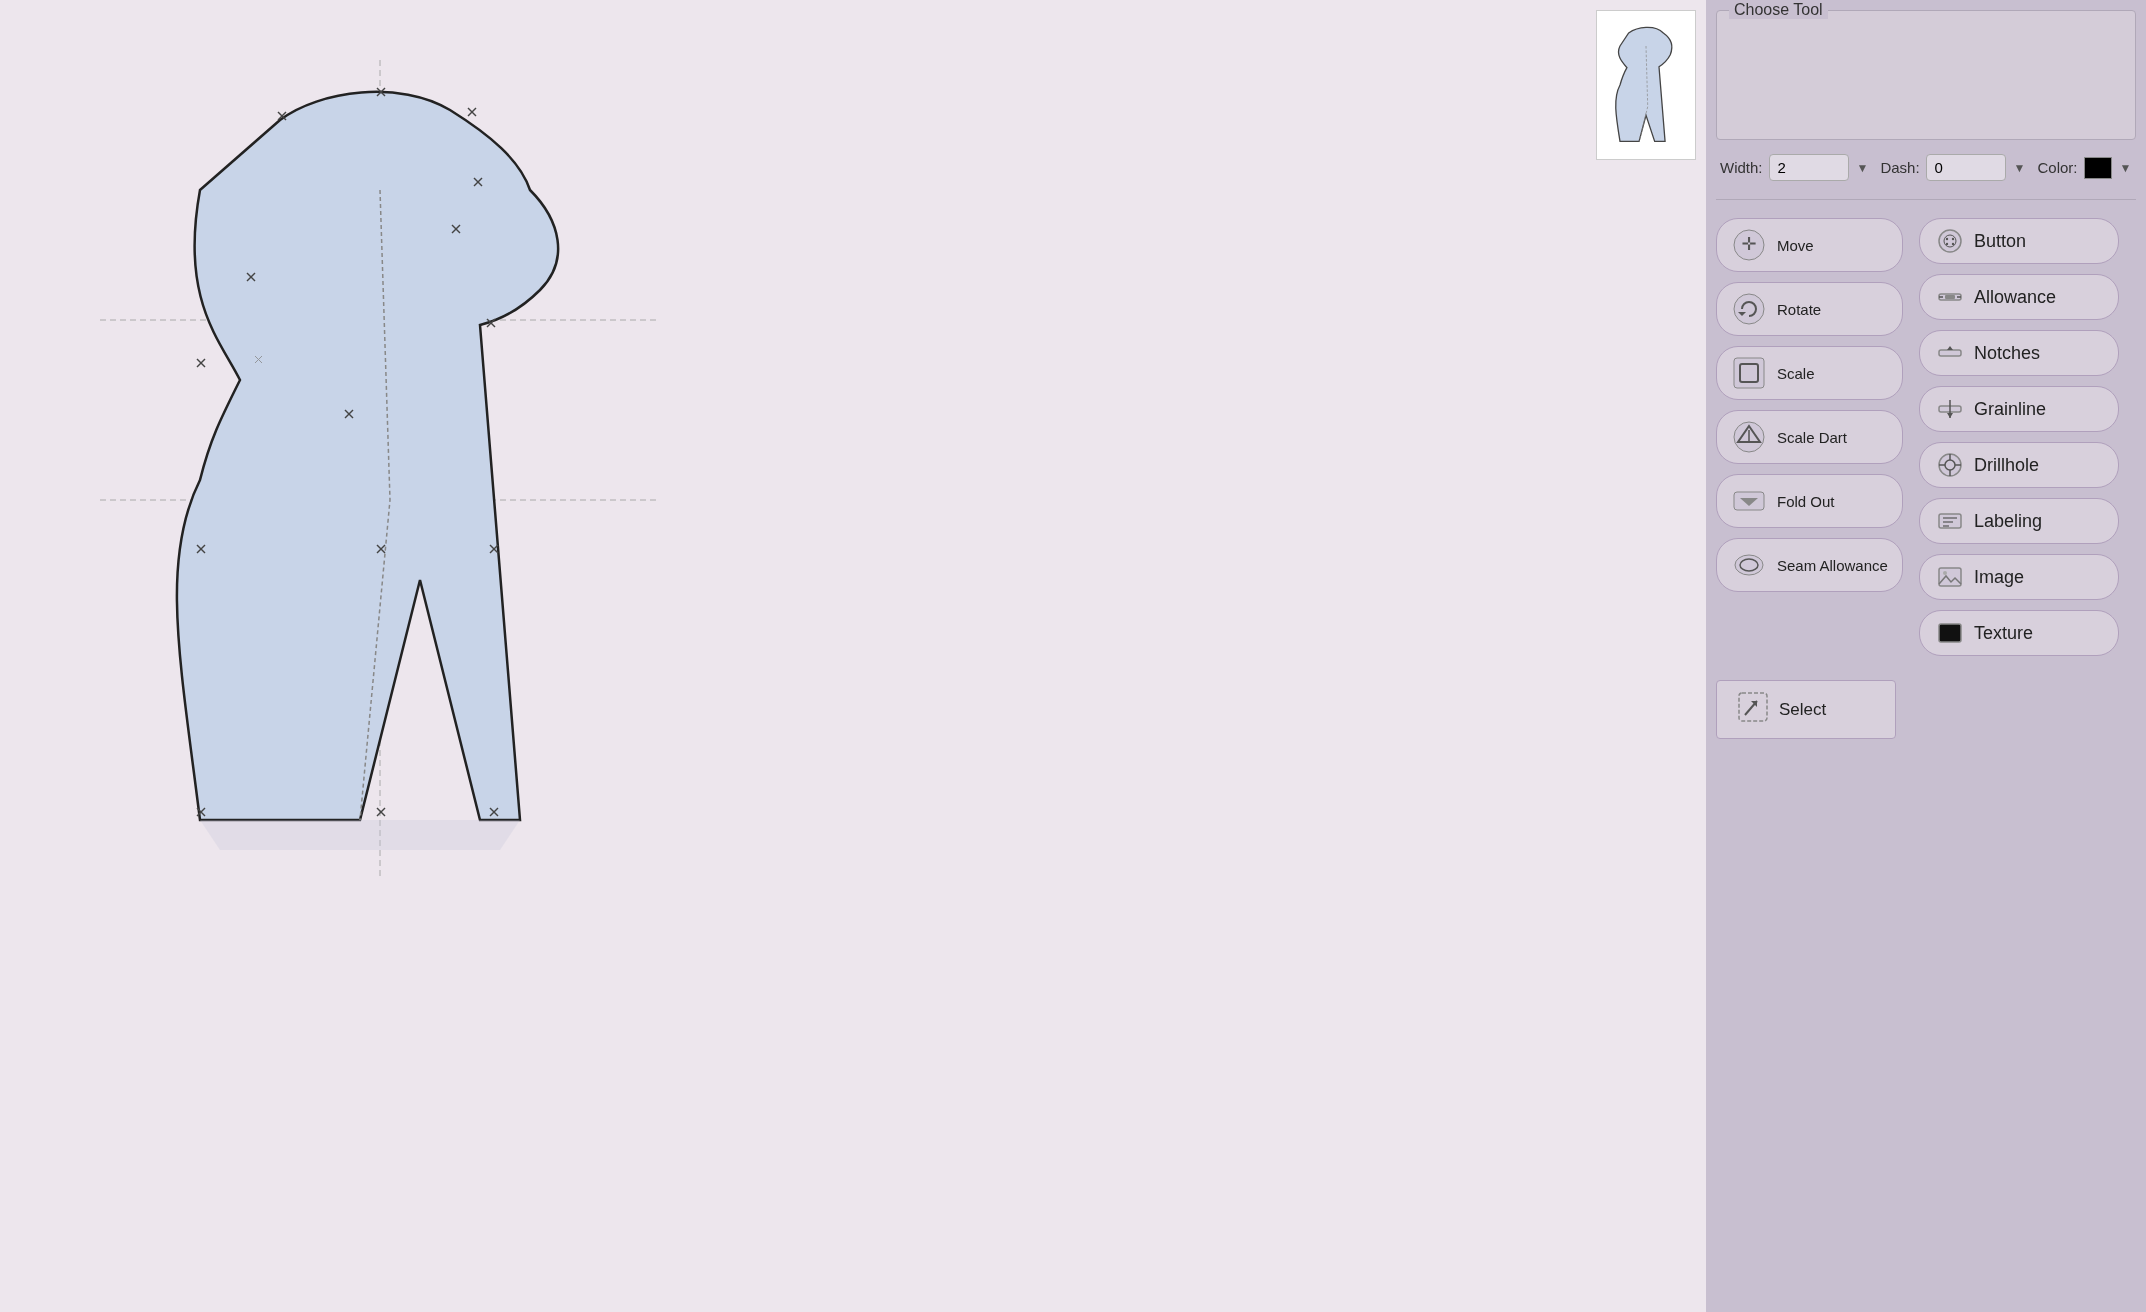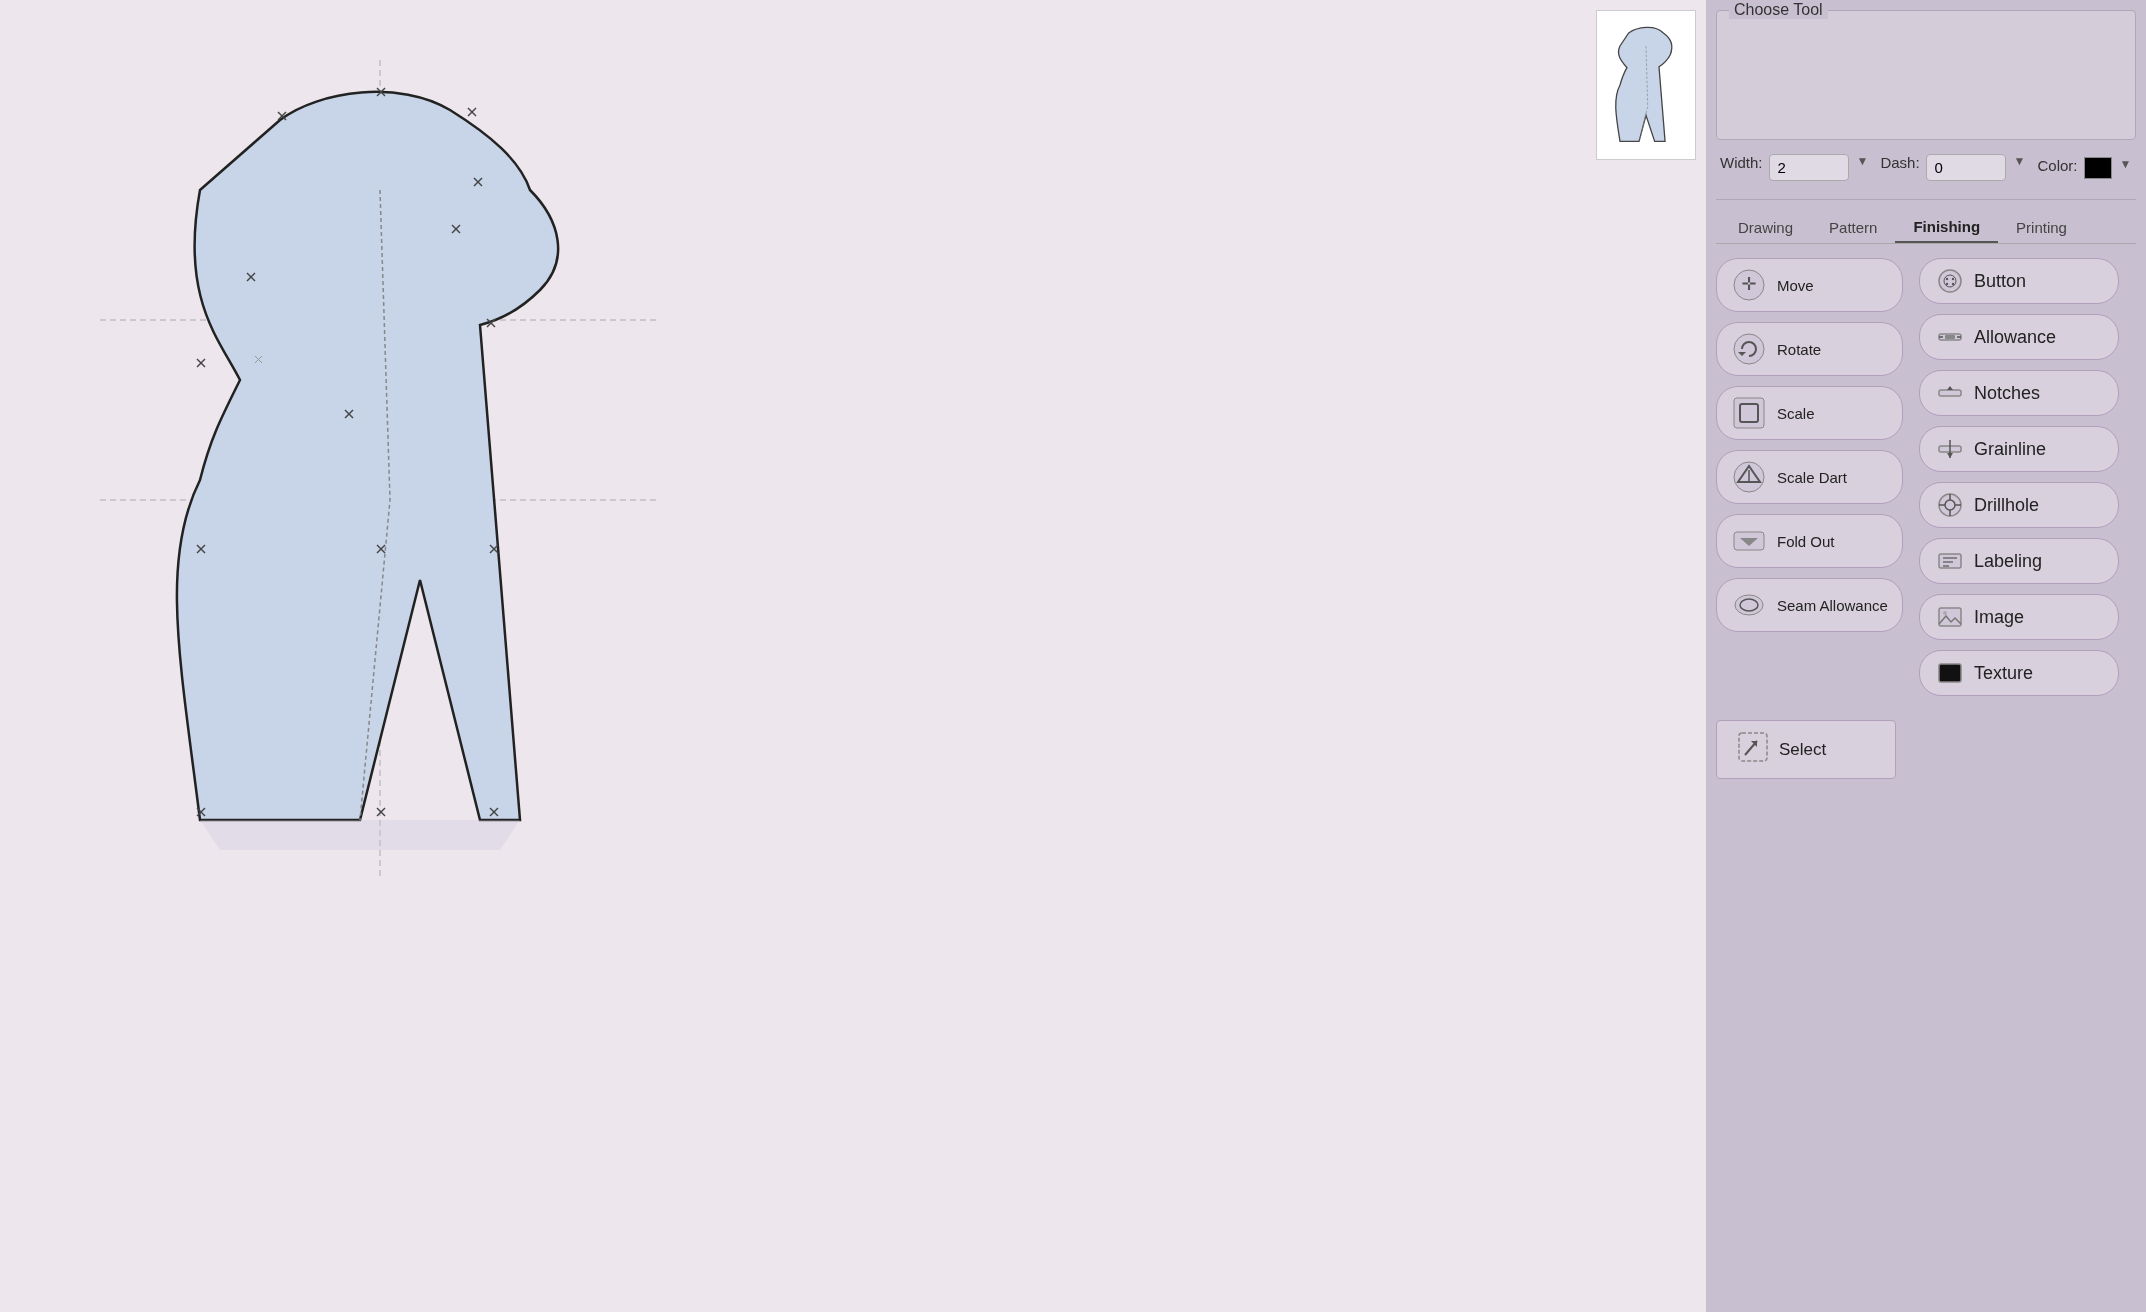--- a/index.html
+++ b/index.html
@@ -65,21 +65,21 @@
 
     
     #tool-options-row {
       display: flex;
       align-items: center;
       gap: 12px;
       padding: 6px 4px;
     }
     .tool-option-group {
       display: flex;
-      align-items: flex-start;
+      align-items: center;
       gap: 6px;
     }
     .tool-option-label {
       font-size: 15px;
       color: #333;
     }
     .tool-option-select {
       background: #e0dae4;
       border: 1px solid #aaa;
       border-radius: 4px;
@@ -341,26 +341,20 @@
       </div>
       <div class="tool-option-group">
         <span class="tool-option-label">Color:</span>
         <span class="color-box"></span>
         <span class="dropdown-arrow">▼</span>
       </div>
     </div>
 
     <div class="divider-line"></div>
 
-    <div id="tabs-row">
-      <button class="tab">Drawing</button>
-      <button class="tab">Pattern</button>
-      <button class="tab active">Finishing</button>
-      <button class="tab">Printing</button>
-    </div>
 
     <div class="tools-section">
 
       <div class="left-tools">
 
         <button class="tool-btn">
           <span class="tool-icon">
             <svg width="34" height="34" viewBox="0 0 34 34">
               <circle cx="17" cy="17" r="15" fill="#d0c8d8" stroke="#888" stroke-width="1"></circle>
               <text x="17" y="22" text-anchor="middle" font-size="18" fill="#555">✛</text>

